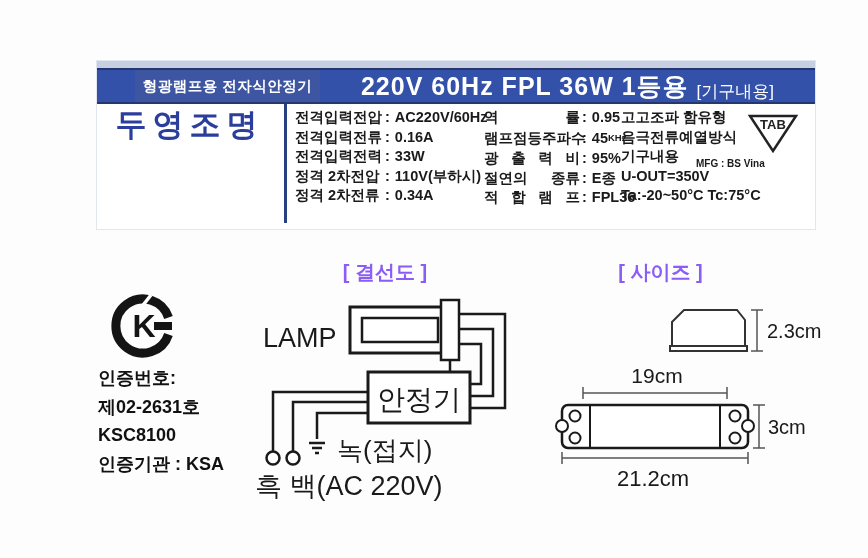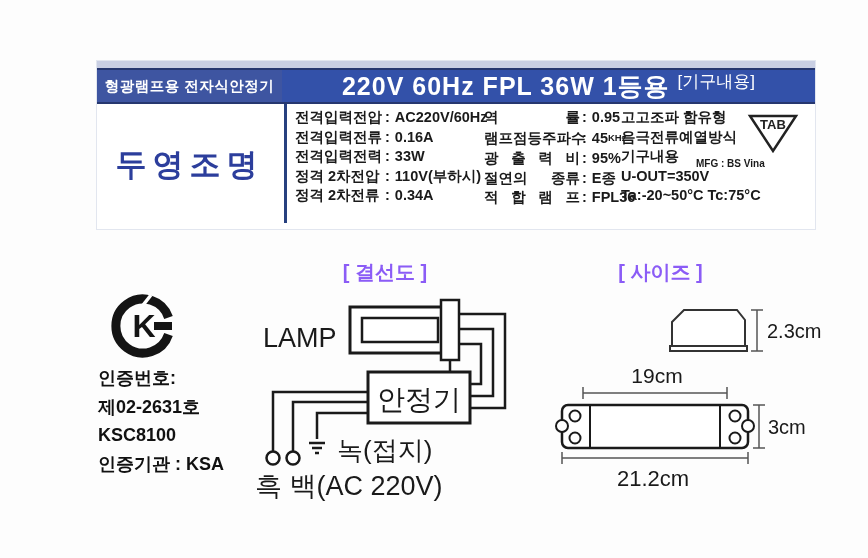--- a/index.html
+++ b/index.html
@@ -7,25 +7,25 @@
         font-family:"Liberation Sans","DejaVu Sans",sans-serif;color:#1a1a1a;}
 
   
   .label-box{position:absolute;left:96px;top:60px;width:718px;height:168px;background:#fff;
              border:1px solid #e2e6ef;}
   .label-topstrip{position:absolute;left:0;top:0;width:100%;height:7px;background:#c9cfe3;}
   .label-header{position:absolute;left:0;top:7px;width:100%;height:36px;background:#3351a9;
                 border-top:2px solid #26376f;border-bottom:2px solid #26376f;box-sizing:border-box;
                 display:flex;align-items:center;}
   .hdr-left{width:185px;height:100%;background:#3e55a1;display:flex;align-items:center;justify-content:center;
-            color:#fff;font-size:14.5px;font-weight:700;letter-spacing:0.5px;}
-  .hdr-right{flex:1;display:flex;align-items:flex-start;justify-content:center;color:#fff;gap:8px;}
+            color:#fff;font-size:14.5px;font-weight:700;letter-spacing:0.5px;margin-left:38px;}
+  .hdr-right{flex:1;display:flex;align-items:flex-end;justify-content:center;color:#fff;gap:8px;}
   .hdr-main{font-size:25px;font-weight:700;letter-spacing:1px;}
   .hdr-bracket{font-size:17px;font-weight:400;}
-  .brand-cell{position:absolute;left:0;top:43px;width:185px;height:122px;display:flex;align-items:center;justify-content:center;}
+  .brand-cell{position:absolute;left:0;top:43px;width:185px;height:122px;display:flex;justify-content:center;}
   .brand{font-size:31px;font-weight:800;letter-spacing:6px;color:#2c3e9c;}
   .vdivider{position:absolute;left:187px;top:43px;width:2.5px;height:119px;background:#27407f;}
   .speccol{position:absolute;top:47px;font-size:14.5px;font-weight:600;line-height:19.5px;white-space:nowrap;}
   .col1{left:198px;}
   .col2{left:387px;}
   .col3{left:524px;}
   .row{display:flex;align-items:center;}
   .row .k{display:inline-block;width:88px;}
   .col2 .row .k{width:96px;text-align:justify;text-align-last:justify;}
   .row .c{margin:0 5px 0 2px;}

